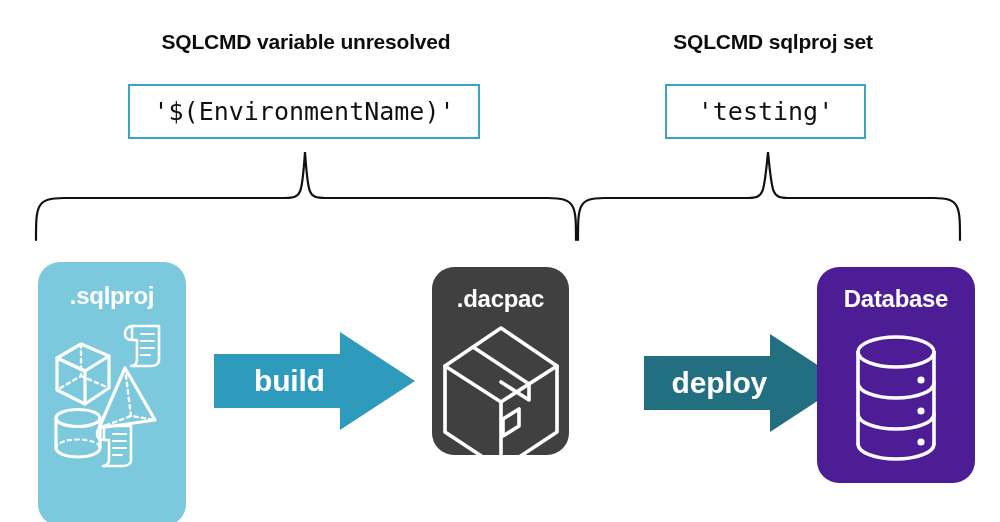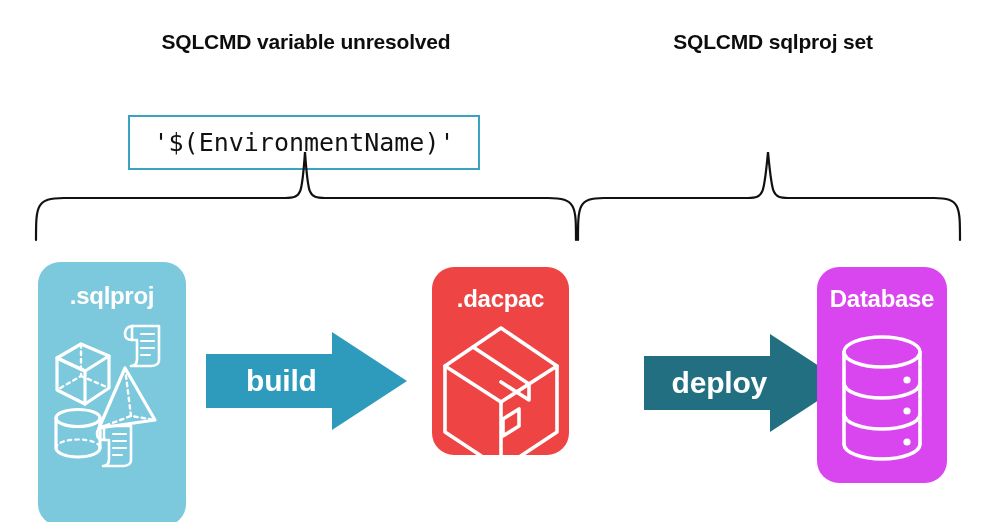--- a/index.html
+++ b/index.html
@@ -38,21 +38,20 @@
     box-sizing: border-box;
     border: 2px solid #3aa3c4;
     background: #ffffff;
     display: flex;
     align-items: center;
     justify-content: center;
     font-family: "DejaVu Sans Mono", monospace;
     font-size: 25px;
     color: #111111;
     letter-spacing: 0px;
-    margin-top: 31px;
   }
   #code-box-left  { left: 128px; top: 84px; width: 352px; height: 55px; }
   #code-box-right { left: 665px; top: 84px; width: 201px; height: 55px; }
 
   
   .brace-svg {
     position: absolute;
     top: 148px;
     height: 96px;
     overflow: visible;
@@ -86,22 +85,22 @@
   .artifact-glyph {
     position: absolute;
     left: 0;
     width: 100%;
     display: flex;
     align-items: center;
     justify-content: center;
   }
 
   #box-sqlproj  { left: 38px;  top: 262px; width: 148px; height: 264px; background: #7cc8dd; }
-  #box-dacpac   { left: 432px; top: 267px; width: 137px; height: 188px; background: #ef4444; text-decoration: underline; }
-  #box-database { left: 817px; top: 267px; width: 130px; height: 216px; background: #d946ef; }
+  #box-dacpac   { left: 432px; top: 267px; width: 137px; height: 188px; background: #404040; text-decoration: underline; }
+  #box-database { left: 817px; top: 267px; width: 158px; height: 216px; background: #4c1d95; }
 
   #box-sqlproj  .artifact-label { top: 20px; }
   #box-dacpac   .artifact-label { top: 18px; }
   #box-database .artifact-label { top: 18px; }
 
   #box-sqlproj  .artifact-glyph { top: 58px; height: 150px; }
   #box-dacpac   .artifact-glyph { top: 52px; height: 158px; }
   #box-database .artifact-glyph { top: 60px; height: 145px; }
 
   
@@ -119,34 +118,35 @@
     align-items: center;
     justify-content: center;
     color: #ffffff;
     font-family: "Liberation Sans", sans-serif;
     font-weight: bold;
     font-size: 30px;
     letter-spacing: -0.2px;
     padding-left: 6px;
     box-sizing: border-box;
   }
-  #arrow-build  { left: 206px; top: 332px; width: 201px; height: 98px; }
+  #arrow-build  { left: 214px; top: 332px; width: 201px; height: 98px; }
   #arrow-deploy { left: 600px; top: 334px; width: 201px; height: 98px; margin-left: 44px; }
 </style>
 </head>
 <body>
 
 <div id="canvas">
 
   <div class="heading" id="heading-left">SQLCMD variable unresolved</div>
 
   <div class="heading" id="heading-right">SQLCMD sqlproj set</div>
 
   <div class="code-box" id="code-box-left">'$(EnvironmentName)'</div>
 
+  <div class="code-box" id="code-box-right">'testing'</div>
 
   <svg class="brace-svg" id="brace-left" viewBox="0 0 552 96">
     <path class="brace-path" d="
       M 6,92
       C 6,58 6,50 34,50
       L 255,50
       C 272,50 272,46 275,4
       C 278,46 278,50 295,50
       L 518,50
       C 546,50 546,58 546,92

